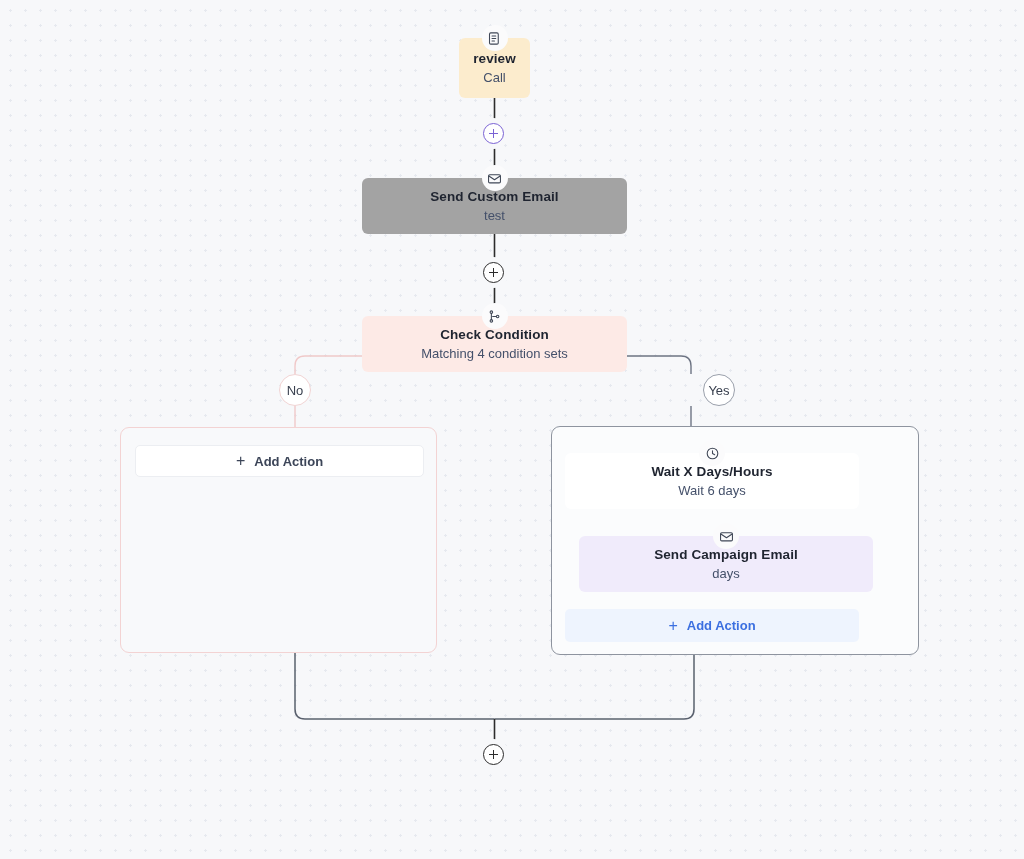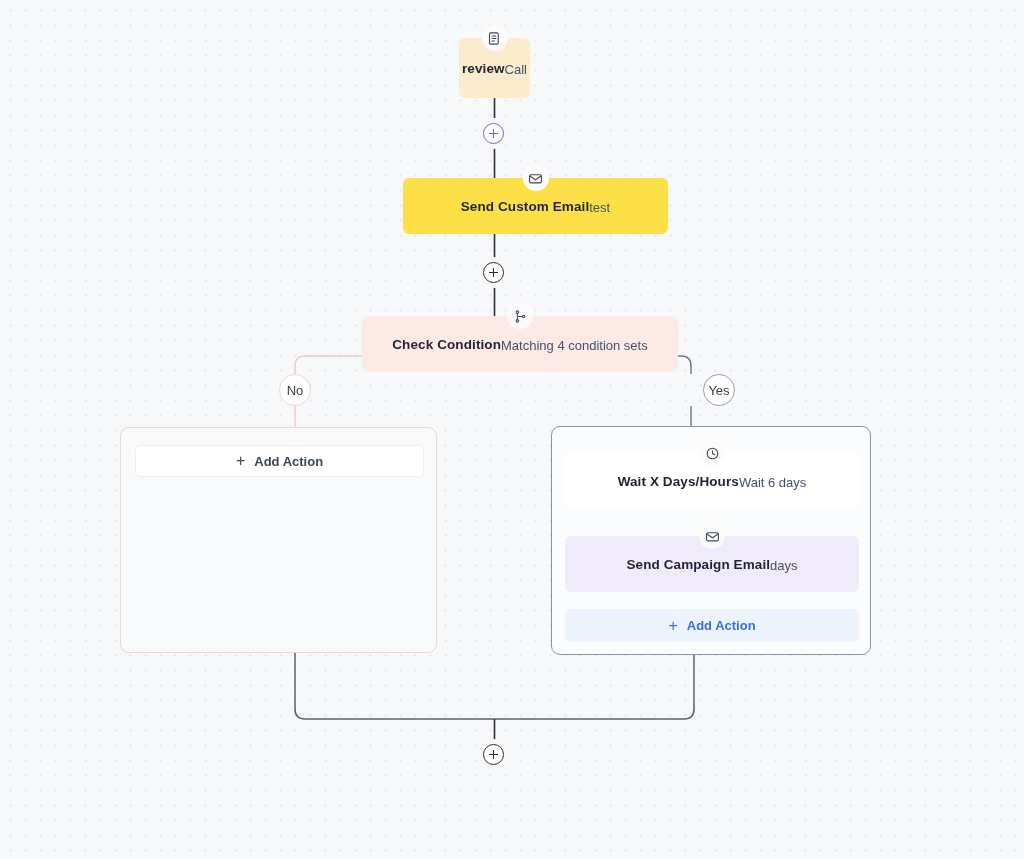--- a/index.html
+++ b/index.html
@@ -36,21 +36,21 @@
     height: 859px;
     pointer-events: none;
   }
 
   
   .node {
     position: absolute;
     border-radius: 6px;
     text-align: center;
     display: flex;
-    flex-direction: row;
+    flex-direction: column;
     align-items: center;
     justify-content: center;
   }
 
   .node-title {
     font-size: 13.5px;
     font-weight: bold;
     color: #1f2430;
     line-height: 17px;
     letter-spacing: .1px;
@@ -83,46 +83,45 @@
   #node-review {
     left: 459px; top: 38px;
     width: 71px; height: 60px;
     background: #fceccd;
   }
   #node-review .node-title { font-size: 13.5px; }
 
   #node-custom-email {
     left: 362px; top: 178px;
     width: 265px; height: 56px;
-    background: #fde047;
-    margin-left: 41px;
+    background: #a3a3a3;
   }
 
   #node-check-condition {
     left: 362px; top: 316px;
-    width: 316px; height: 56px;
+    width: 265px; height: 56px;
     background: #fdeae6;
   }
 
   
   .branch-box {
     position: absolute;
     border-radius: 9px;
   }
 
   #branch-no {
     left: 120px; top: 427px;
     width: 317px; height: 226px;
     background: #f8f9fb;
     border: 1.4px solid #f3d3d3;
   }
 
   #branch-yes {
     left: 551px; top: 426px;
-    width: 320px; height: 229px;
+    width: 368px; height: 229px;
     background: #fbfcfd;
     border: 1.4px solid #8e949f;
   }
 
   
   .add-action {
     display: flex;
     align-items: center;
     justify-content: center;
     gap: 9px;
@@ -159,21 +158,21 @@
   }
 
   
   #node-wait {
     left: 13px; top: 26px;
     width: 294px; height: 56px;
     background: #ffffff;
     border-radius: 6px;
   }
   #node-campaign-email {
-    left: 13px; top: 109px;
+    left: 27px; top: 109px;
     width: 294px; height: 56px;
     background: #f0ebfb;
     border-radius: 6px;
     align-items: center;
   }
   .inner-node { position: absolute; }
 
   
   .plus-btn {
     position: absolute;

